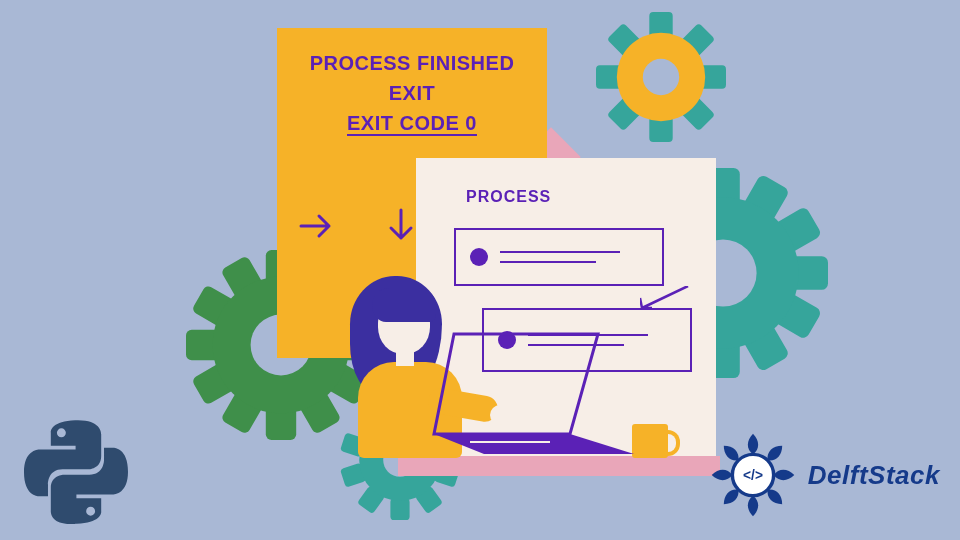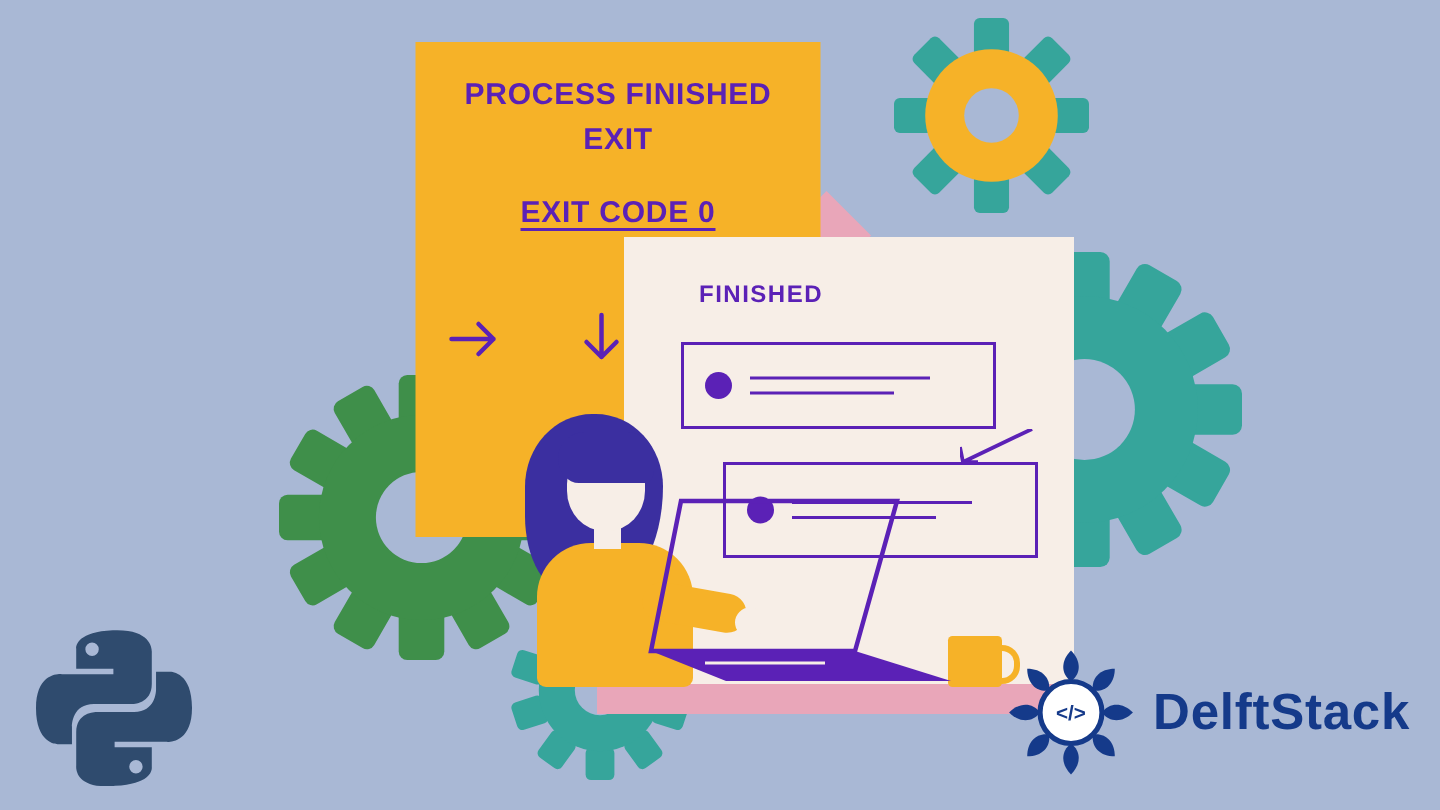--- a/index.html
+++ b/index.html
@@ -38,21 +38,20 @@
     color: #5b21b6;
     font-weight: 600;
     font-size: 20px;
     letter-spacing: 0.5px;
     line-height: 1.5;
   }
   .oc-underline {
     text-decoration: underline;
     text-underline-offset: 4px;
     text-decoration-thickness: 2px;
-    margin-top: 19px;
   }
   .arrows-row {
     position: absolute;
     left: 20px;
     top: 178px;
     display: flex;
     gap: 44px;
   }
   .arrows-row svg { display:block; }
 
@@ -234,22 +233,23 @@
     position: absolute;
     right: 20px;
     bottom: 22px;
     display: flex;
     align-items: center;
     gap: 12px;
   }
   .delft-badge { width: 86px; height: 86px; }
   .delft-text {
     color: #153a8a;
+    font-style: italic;
     font-weight: 700;
-    font-size: 34px;
+    font-size: 26px;
     letter-spacing: 0.5px;
   }
 </style>
 </head>
 <body>
 
 <div class="stage">
 
   <div class="gear" style="--size:190px; left:186px; top:250px;">
     <svg viewBox="0 0 100 100">
@@ -359,21 +359,21 @@
       </span>
       <span>
         <svg width="40" height="40" viewBox="0 0 40 40">
             <path d="M20 4 V32 M10 22 L20 32 L30 22" stroke="#5b21b6" stroke-width="3" fill="none" stroke-linecap="round" stroke-linejoin="round"></path>
           </svg>
       </span>
     </div>
   </div>
 
   <div class="cream-card">
-    <div class="cream-label">FINISHED</div>
+    <div class="cream-label">PROCESS</div>
     <div class="panel panel1">
       <div class="dot"></div>
       <div class="lines"></div>
     </div>
     <div class="connector">
       <svg viewBox="0 0 50 24">
           <path d="M48 0 L2 22 M0 12 L2 22 L12 22" stroke="#5b21b6" stroke-width="2.5" fill="none"></path>
         </svg>
     </div>
     <div class="panel panel2">

